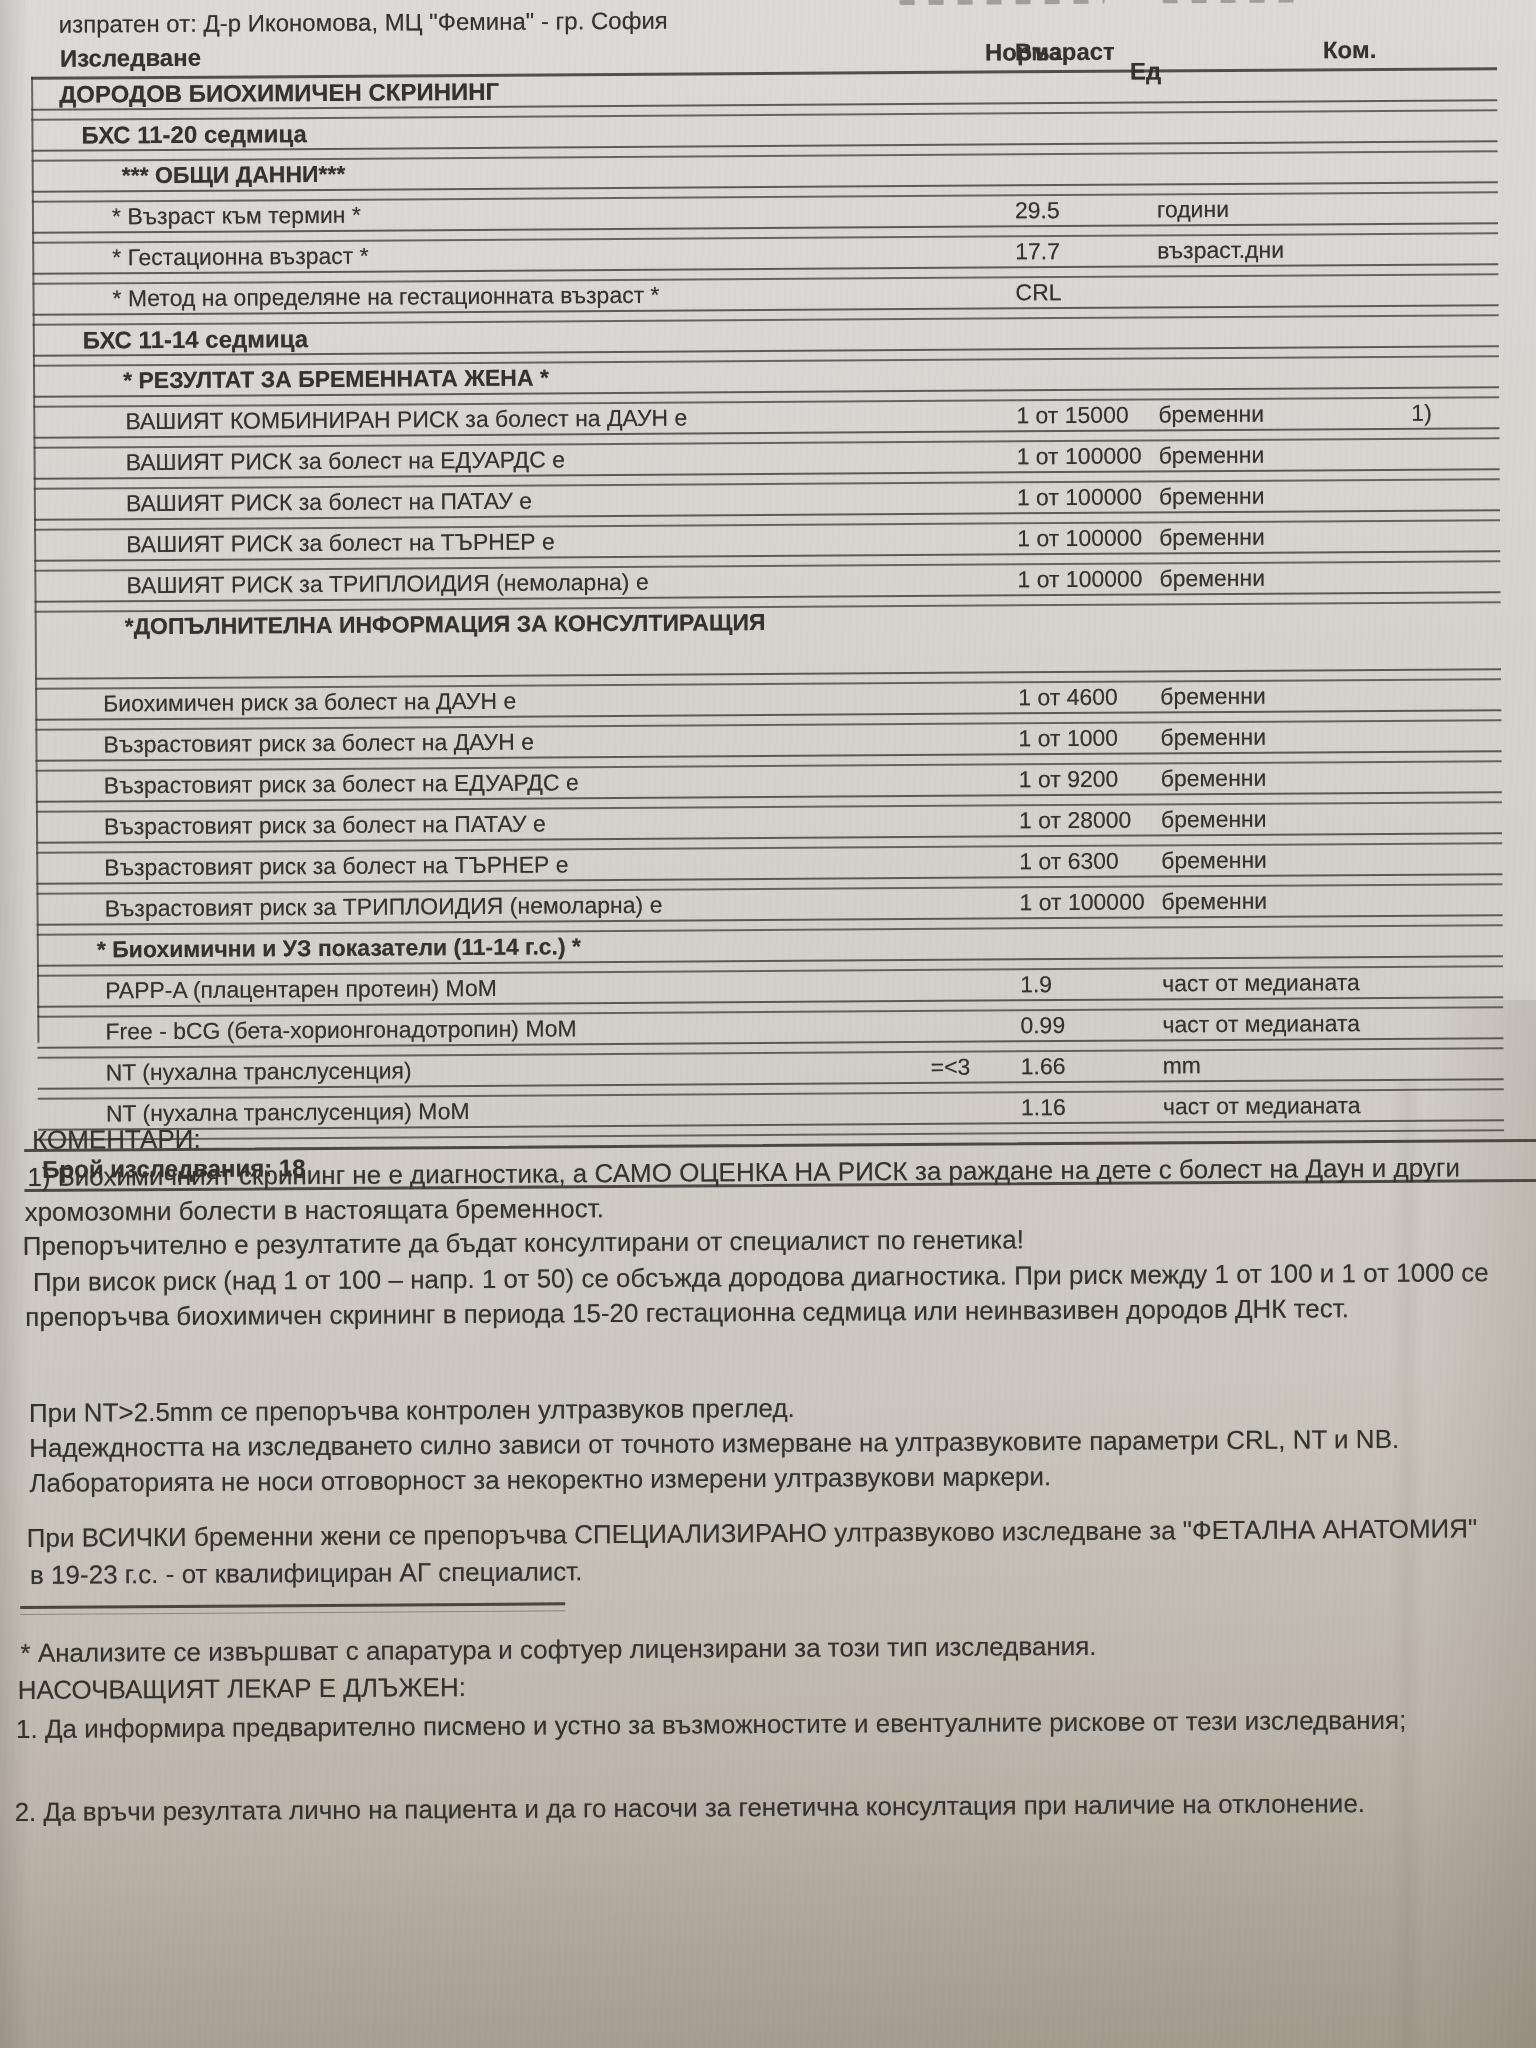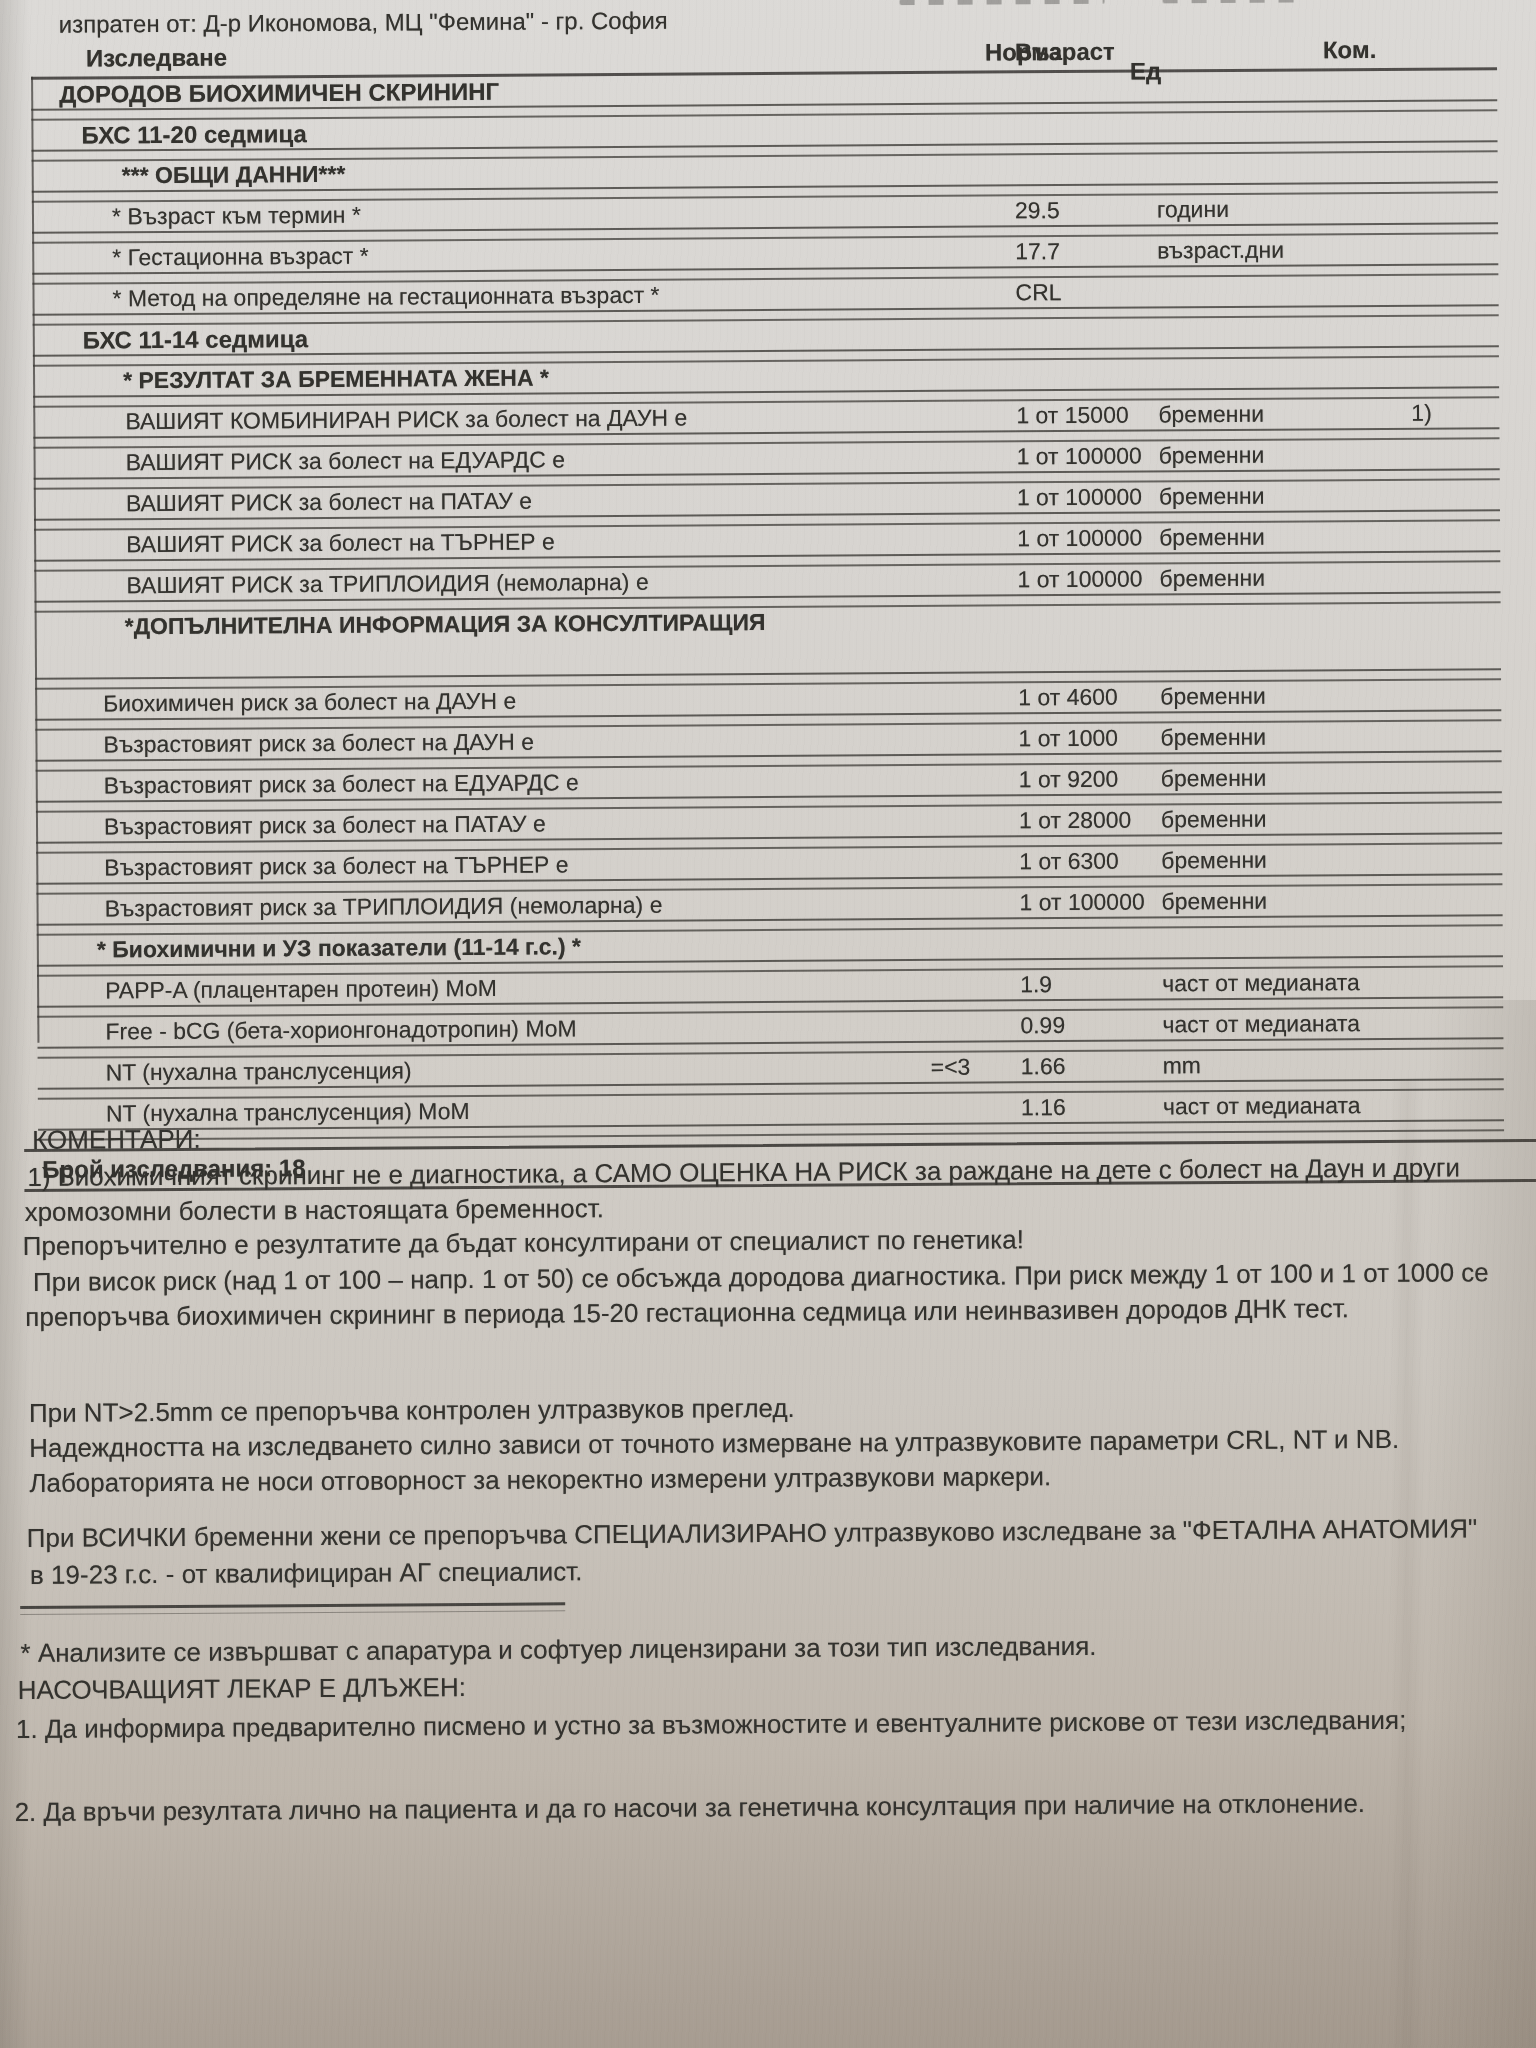--- a/index.html
+++ b/index.html
@@ -28,21 +28,21 @@
   .txt{position:absolute;white-space:nowrap;text-shadow:0 0 .7px rgba(55,55,50,.55);}
 
   .top-frag{position:absolute;top:0;height:6px;border-radius:2px;opacity:.45;filter:blur(.7px);
     background:repeating-linear-gradient(90deg,rgba(55,55,52,.8) 0 15px,rgba(55,55,52,0) 15px 29px);}
   .frag-a{left:905px;width:205px;}
   .frag-b{left:1168px;width:145px;}
 
   .sent-from{left:64px;top:6px;font-size:24px;}
 
   .col-head{top:40px;font-size:24px;font-weight:700;}
-  .ch-study{left:65px;margin-left:26px;}
+  .ch-study{left:65px;}
   .ch-norm{left:990px;}
   .ch-result{left:1020px;}
   .ch-unit{left:1135px;margin-top:20px;}
   .ch-comment{left:1328px;}
 
   .tbl{position:absolute;left:36px;top:72px;width:1466px;}
   .tbl-left-border{position:absolute;left:36px;top:72px;width:2px;height:966px;
     background:rgba(58,56,52,.72);}
   .sep{height:8px;border-top:2px solid rgba(58,56,52,.78);border-bottom:2px solid rgba(58,56,52,.72);}
   .tbody .sep:first-child{height:0;border-bottom:none;border-top:3px solid rgba(50,48,45,.82);}

